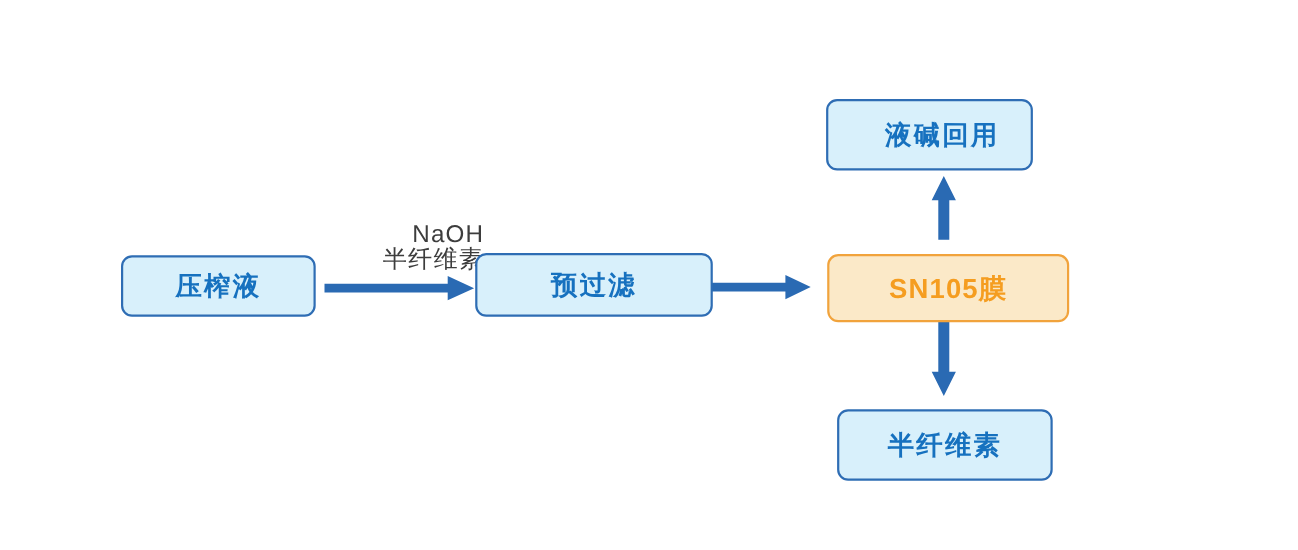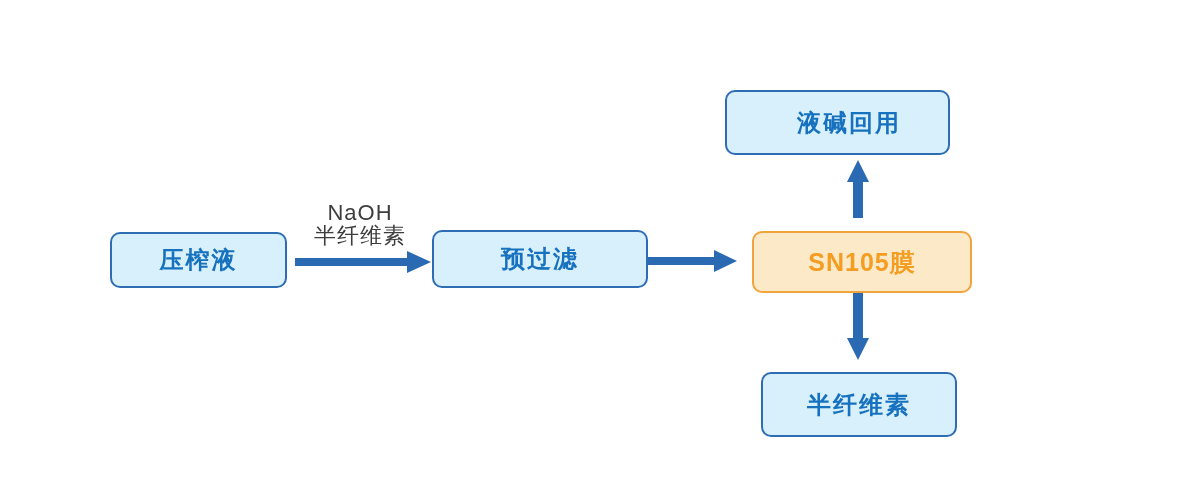--- a/index.html
+++ b/index.html
@@ -42,28 +42,28 @@
   .node-orange {
     background: #fbe9c8;
     border: 2px solid #f1a33c;
     color: #f59d20;
     font-size: 25px;
     letter-spacing: 1px;
   }
   .n-pressed   { left: 110px; top: 232px; width: 177px; height: 56px; justify-content: center; }
   .n-prefilter { left: 432px; top: 230px; width: 216px; height: 58px; }
   .n-membrane  { left: 752px; top: 231px; width: 220px; height: 62px; }
-  .n-alkali    { left: 725px; top:  90px; width: 225px; height: 65px; padding-left: 23px; }
+  .n-alkali    { left: 751px; top:  90px; width: 188px; height: 65px; padding-left: 23px; }
   .n-hemi      { left: 761px; top: 372px; width: 196px; height: 65px; }
   .edge-label {
     position: absolute;
     left: 280px;
     top: 201px;
     width: 160px;
-    text-align: center;
+    text-align: right;
     color: #3d3d3d;
     font-size: 22px;
     line-height: 23px;
     letter-spacing: 1px;
   }
   .arrow { fill: #2a6ab3; }
 </style>
 </head>
 <body>
 

